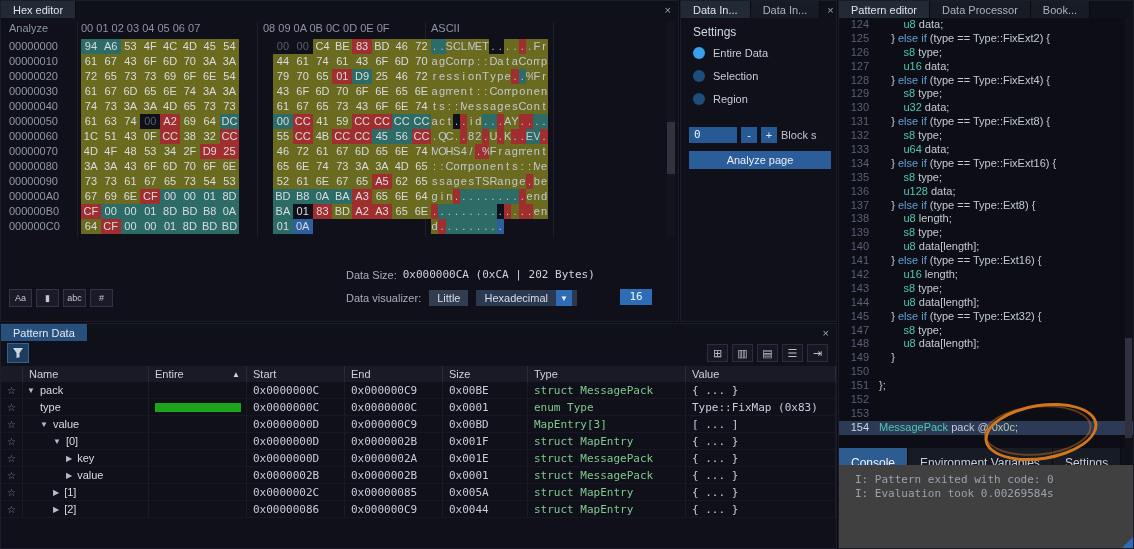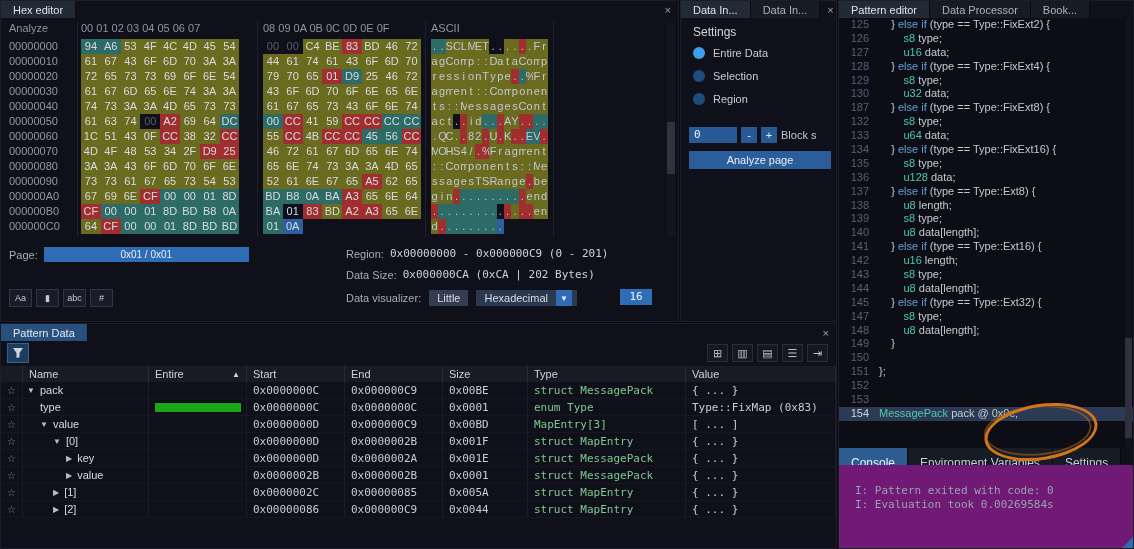--- a/index.html
+++ b/index.html
@@ -20,21 +20,21 @@
   .tab.active-blue{background:#2d5c90;color:#eef3f9}
   .tab.pd-active{background:#27507d;color:#e2e9f2}
   .tab-close{margin-left:auto;padding:0 7px;display:flex;align-items:center;color:#9aa2b2;cursor:default}
 
   
   .hex-head{position:absolute;top:21px;left:0;right:0;height:15px;font-family:"DejaVu Sans Mono",monospace;font-size:11px;color:#8d94a4}
   .hh-addr{position:absolute;left:8px}.hh-g1{position:absolute;left:80px}.hh-g2{position:absolute;left:262px}.hh-ascii{position:absolute;left:430px}
   .hex-rows{position:absolute;top:38px;left:0;right:14px}
   .hex-row{position:relative;height:15px;font-family:"DejaVu Sans Mono",monospace;font-size:11px}
   .hx-addr{position:absolute;left:8px;color:#9098a6;line-height:15px}
-  .hx-group{position:absolute;white-space:nowrap}.g1{left:80px}.g2{left:262px}
+  .hx-group{position:absolute;white-space:nowrap}.g1{left:80px}.g2{left:272px}
   .hx-byte{display:inline-block;width:19.8px;height:15px;line-height:15px;text-align:center;color:#d8dce2}
   .hx-byte.dim{color:#565e6c}
   .hx-ascii{position:absolute;left:430px;white-space:nowrap}
   .hx-char{display:inline-block;width:7.3px;height:15px;line-height:15px;text-align:center;color:#c3c9d3}
   .vline{position:absolute;top:21px;height:215px;width:1px;background:#20202c}
   .hex-scroll{position:absolute;right:3px;top:21px;width:8px;height:215px;background:#14141e}
   .hex-scroll .thumb{position:absolute;left:0;top:100px;width:8px;height:52px;background:#32323e}
 
   .f-row{position:absolute;left:0;right:0;height:18px}
   .f1{top:246px}.f2{top:267px}.f3{top:288px}
@@ -89,21 +89,21 @@
   .code{position:absolute;top:17px;left:0;right:0;height:430px;background:#0d0d15;overflow:hidden}
   .cline{display:flex;height:13.9px;line-height:13.9px;font-family:"DejaVu Sans Mono",monospace;font-size:11px}
   .lno{width:40px;text-align:right;padding-right:10px;color:#566078;flex:none}
   .ltext{white-space:pre;color:#c3cad2}
   .cline.active{background:#2c3a55}
   .cline.active .lno{color:#cdd5e2}
   .kw{color:#5fa0d8}.ty{color:#4ec9b0}.en{color:#bfc9d4}.nu{color:#b5cea8}
   .pe-scroll{position:absolute;right:1px;top:17px;width:7px;height:430px;background:#12121c}
   .pe-scroll .thumb{position:absolute;left:0;top:320px;width:7px;height:100px;background:#30303e}
   .console-bar{position:absolute;top:447px;left:0;right:0;height:30px;background:#0e1118;display:flex}
-  .console{position:absolute;top:464px;left:0;right:0;bottom:0;background:#701a75;padding:19px 0 0 16px}
+  .console{position:absolute;top:464px;left:0;right:0;bottom:0;background:#404040;padding:8px 0 0 16px}
   .clog{font-family:"DejaVu Sans Mono",monospace;font-size:11px;color:#9aa1b0;line-height:14px;white-space:nowrap}
 
   
   .annotation{position:absolute;left:984px;top:404px;width:114px;height:56px;border:3px solid currentColor;border-radius:50%;transform:rotate(-9deg);z-index:40;pointer-events:none}
   .annotation::after{content:"";position:absolute;inset:-2px 3px 2px -3px;border:2px solid currentColor;opacity:.45;border-radius:50%;transform:rotate(4deg)}
   .grip{position:absolute;right:1px;bottom:1px;width:0;height:0;border-style:solid;border-width:0 0 11px 11px;border-color:transparent transparent var(--accent,#2e6db6) transparent;z-index:30}
 </style>
 </head>
 <body>
 
@@ -207,30 +207,20 @@
           <span class="hx-group g1"><span class="hx-byte" style="background: rgb(107, 107, 31);">64</span><span class="hx-byte" style="background: rgb(161, 46, 46);">CF</span><span class="hx-byte" style="background: rgb(44, 107, 102);">00</span><span class="hx-byte" style="background: rgb(44, 107, 102);">00</span><span class="hx-byte" style="background: rgb(44, 107, 102);">01</span><span class="hx-byte" style="background: rgb(44, 107, 102);">8D</span><span class="hx-byte" style="background: rgb(44, 107, 102);">BD</span><span class="hx-byte" style="background: rgb(44, 107, 102);">BD</span></span>
           <span class="hx-group g2"><span class="hx-byte" style="background: rgb(44, 107, 102);">01</span><span class="hx-byte" style="background: rgb(45, 95, 158);">0A</span></span>
           <span class="hx-ascii"><span class="hx-char" style="background: rgb(107, 107, 31);">d</span><span class="hx-char" style="background: rgb(161, 46, 46);">.</span><span class="hx-char" style="background: rgb(44, 107, 102);">.</span><span class="hx-char" style="background: rgb(44, 107, 102);">.</span><span class="hx-char" style="background: rgb(44, 107, 102);">.</span><span class="hx-char" style="background: rgb(44, 107, 102);">.</span><span class="hx-char" style="background: rgb(44, 107, 102);">.</span><span class="hx-char" style="background: rgb(44, 107, 102);">.</span><span class="hx-char" style="background: rgb(44, 107, 102);">.</span><span class="hx-char" style="background: rgb(45, 95, 158);">.</span></span>
         </div>
       </div>
 
     <div class="hex-scroll">
         <div class="thumb"></div>
       </div>
 
-    <div class="f-row f1">
-      <div class="g-page">
-        <span class="flabel">Page:</span>
-        <div class="pagebar"><span>0x01 / 0x01</span></div>
-      </div>
-      <div class="g-region">
-        <span class="flabel">Region:</span>
-        <span class="fval">0x00000000 - 0x000000C9 (0 - 201)</span>
-      </div>
-    </div>
     <div class="f-row f2">
       <div class="g-ds">
         <span class="flabel">Data Size:</span>
         <span class="fval">0x000000CA (0xCA | 202 Bytes)</span>
       </div>
     </div>
     <div class="f-row f3">
       <div class="toggles">
           <button class="toggle-btn">Aa</button>
           <button class="toggle-btn">▮</button>
@@ -448,20 +438,24 @@
             <span>Data Processor</span>
           </div>
           <div class="tab">
             <span>Book...</span>
           </div>
         </div>
     </div>
     <div class="code">
         <div>
           <div class="cline">
+            <span class="lno">124</span>
+            <span class="ltext">        <span class="ty">u8</span> data;</span>
+          </div>
+          <div class="cline">
             <span class="lno">125</span>
             <span class="ltext">    } <span class="kw">else</span> <span class="kw">if</span> (type == <span class="en">Type::FixExt2</span>) {</span>
           </div>
           <div class="cline">
             <span class="lno">126</span>
             <span class="ltext">        <span class="ty">s8</span> type;</span>
           </div>
           <div class="cline">
             <span class="lno">127</span>
             <span class="ltext">        <span class="ty">u16</span> data;</span>
@@ -472,21 +466,21 @@
           </div>
           <div class="cline">
             <span class="lno">129</span>
             <span class="ltext">        <span class="ty">s8</span> type;</span>
           </div>
           <div class="cline">
             <span class="lno">130</span>
             <span class="ltext">        <span class="ty">u32</span> data;</span>
           </div>
           <div class="cline">
-            <span class="lno">187</span>
+            <span class="lno">131</span>
             <span class="ltext">    } <span class="kw">else</span> <span class="kw">if</span> (type == <span class="en">Type::FixExt8</span>) {</span>
           </div>
           <div class="cline">
             <span class="lno">132</span>
             <span class="ltext">        <span class="ty">s8</span> type;</span>
           </div>
           <div class="cline">
             <span class="lno">133</span>
             <span class="ltext">        <span class="ty">u64</span> data;</span>
           </div>

